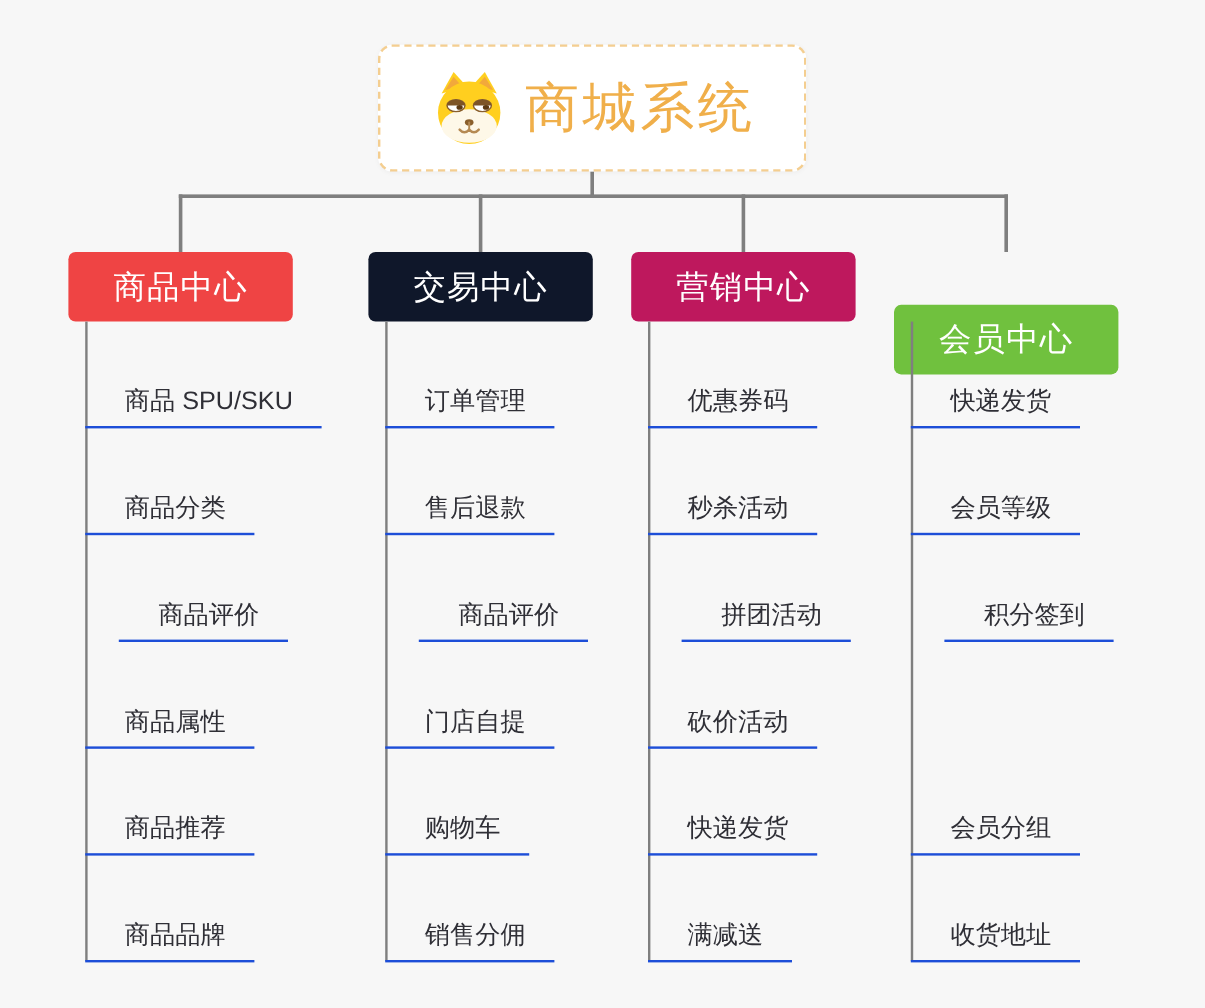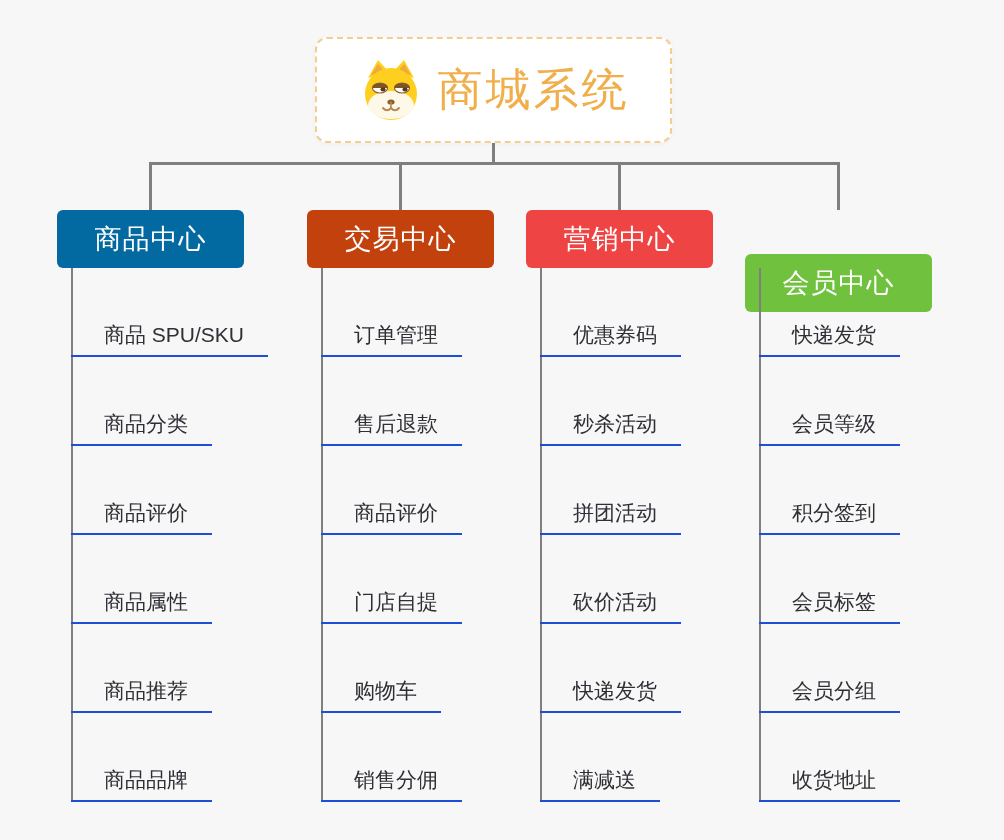--- a/index.html
+++ b/index.html
@@ -73,21 +73,21 @@
     white-space: nowrap;
     padding: 0 24px 7px 33px;
     border-bottom: 2px solid #1d4ed8;
   }
   .icol-1 { left: 71px; }
   .icol-2 { left: 321px; }
   .icol-3 { left: 540px; }
   .icol-4 { left: 759px; }
   .irow-1 { top: 321px; }
   .irow-2 { top: 410px; }
-  .irow-3 { top: 499px; }
+  .irow-3 { top: 499px; margin-left: 28px; }
   .irow-4 { top: 588px; }
   .irow-5 { top: 677px; }
   .irow-6 { top: 766px; }
 </style>
 </head>
 <body>
 
 <div class="canvas">
 
   <div class="line root-stem"></div>
@@ -111,23 +111,23 @@
       <ellipse cx="43" cy="30" rx="7.5" ry="5" fill="#ffffff" stroke="#8a5f2b" stroke-width="1.2"></ellipse>
       <path d="M35.5,30 a7.5,5 0 0 1 15,0 z" fill="#7d5426"></path>
       <ellipse cx="46" cy="31.5" rx="2.6" ry="1.9" fill="#5d3a14"></ellipse>
       <ellipse cx="32" cy="44" rx="3.6" ry="2.6" fill="#8a5f2b"></ellipse>
       <path d="M32,44 L32,50" stroke="#b58a53" stroke-width="1.6" fill="none" stroke-linecap="round"></path>
       <path d="M24,50 q4,4.5 8,0 q4,4.5 8,0" stroke="#b58a53" stroke-width="2" fill="none" stroke-linecap="round"></path>
     </svg>
     <span class="root-title" style="color: rgb(240, 175, 74);">商城系统</span>
   </div>
 
-  <div class="branch-box bcol-1" style="background-color: #0369a1;">商品中心</div>
-  <div class="branch-box bcol-2" style="background-color: #c2410c;">交易中心</div>
-  <div class="branch-box bcol-3" style="background-color: #ef4444; text-align: right;">营销中心</div>
+  <div class="branch-box bcol-1" style="background-color: #ef4444;">商品中心</div>
+  <div class="branch-box bcol-2" style="background-color: #0f172a;">交易中心</div>
+  <div class="branch-box bcol-3" style="background-color: #be185d; text-align: right;">营销中心</div>
   <div class="branch-box bcol-4" style="background-color: rgb(112, 193, 62);">会员中心</div>
 
   <div class="trunk tcol-1"></div>
   <div class="trunk tcol-2"></div>
   <div class="trunk tcol-3"></div>
   <div class="trunk tcol-4"></div>
 
   <div class="item icol-1 irow-1">商品 SPU/SKU</div>
   <div class="item icol-1 irow-2">商品分类</div>
   <div class="item icol-1 irow-3">商品评价</div>
@@ -145,17 +145,16 @@
   <div class="item icol-3 irow-1">优惠券码</div>
   <div class="item icol-3 irow-2">秒杀活动</div>
   <div class="item icol-3 irow-3">拼团活动</div>
   <div class="item icol-3 irow-4">砍价活动</div>
   <div class="item icol-3 irow-5">快递发货</div>
   <div class="item icol-3 irow-6">满减送</div>
 
   <div class="item icol-4 irow-1">快递发货</div>
   <div class="item icol-4 irow-2">会员等级</div>
   <div class="item icol-4 irow-3">积分签到</div>
-  <div class="item icol-4 irow-4">会员标签</div>
   <div class="item icol-4 irow-5">会员分组</div>
   <div class="item icol-4 irow-6">收货地址</div>
 
 </div>
 
 </body></html>

